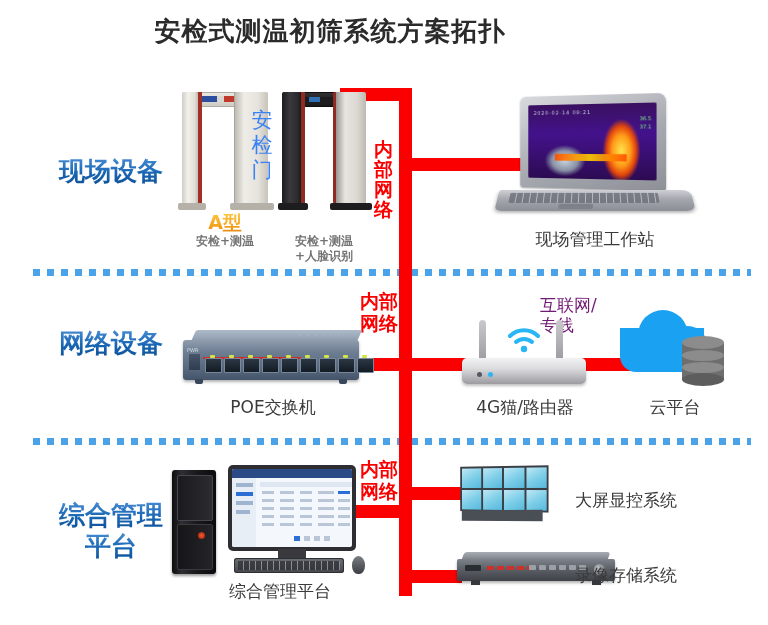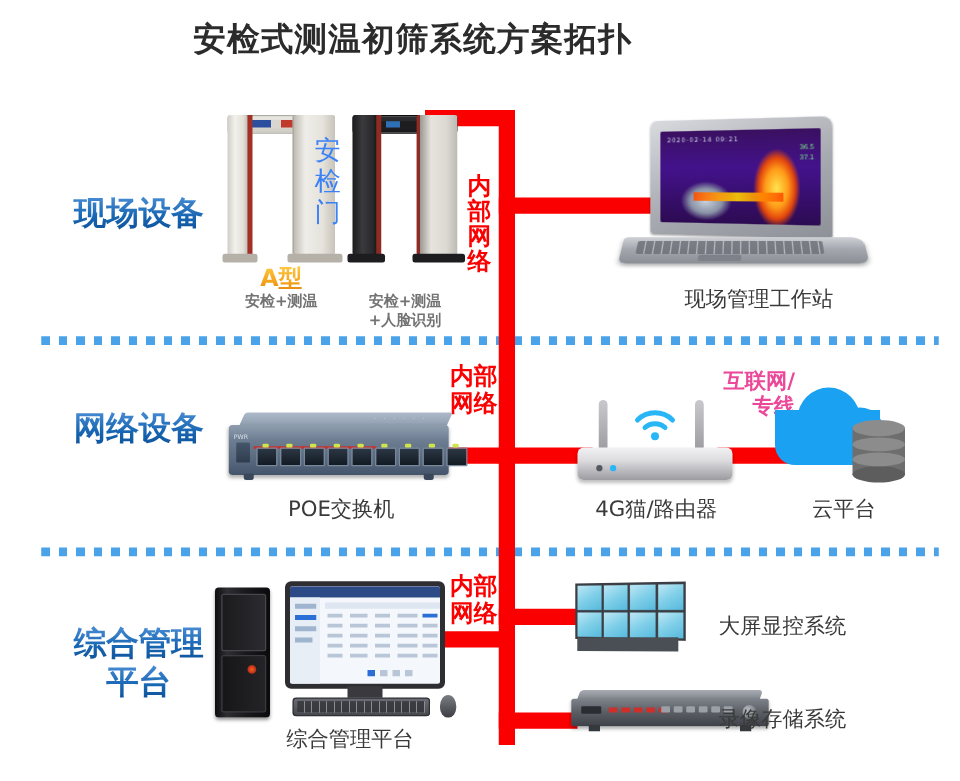--- a/index.html
+++ b/index.html
@@ -46,22 +46,22 @@
     position:absolute;
     color:#fb0000;font-weight:bold;font-size:19px;
     line-height:1.05;text-align:right;
     letter-spacing:0px;
   }
   .net-label.vert{width:22px;}
   .net-label.two{width:46px;}
 
   .inet-label{
     position:absolute;
-    color:#ec4899;font-weight:bold;font-size:17px;
-    line-height:1.12;text-align:right;
+    color:#701a75;font-weight:normal;font-size:17px;
+    line-height:1.12;text-align:left;
   }
 
   
   .cap{
     position:absolute;
     color:#3a3a3a;font-size:17px;
     text-align:center;white-space:nowrap;
   }
   .cap-left{text-align:left;}
 
@@ -311,21 +311,21 @@
         <div class="lt-ov">2020-02-14 09:21</div>
         <div class="lt-ov2">36.5<br>37.1</div>
         <div class="lt-bar"></div>
       </div>
     </div>
     <div class="lt-base">
       <div class="lt-keys"></div>
       <div class="lt-pad"></div>
     </div>
   </div>
-  <div class="cap" style="left:502px;top:228px;width:210px;">现场管理工作站</div>
+  <div class="cap" style="left:490px;top:228px;width:210px;">现场管理工作站</div>
 
   <div class="switch" style="left:183px;top:330px;width:180px;height:60px;">
     <div class="sw-top">
       <div class="sw-brand">· · · · · ·</div>
     </div>
     <div class="sw-body">
       <div class="sw-labtxt">PWR</div>
       <div class="sw-led"></div>
       <div class="sw-stripe"></div>
       <div class="sw-ports">

